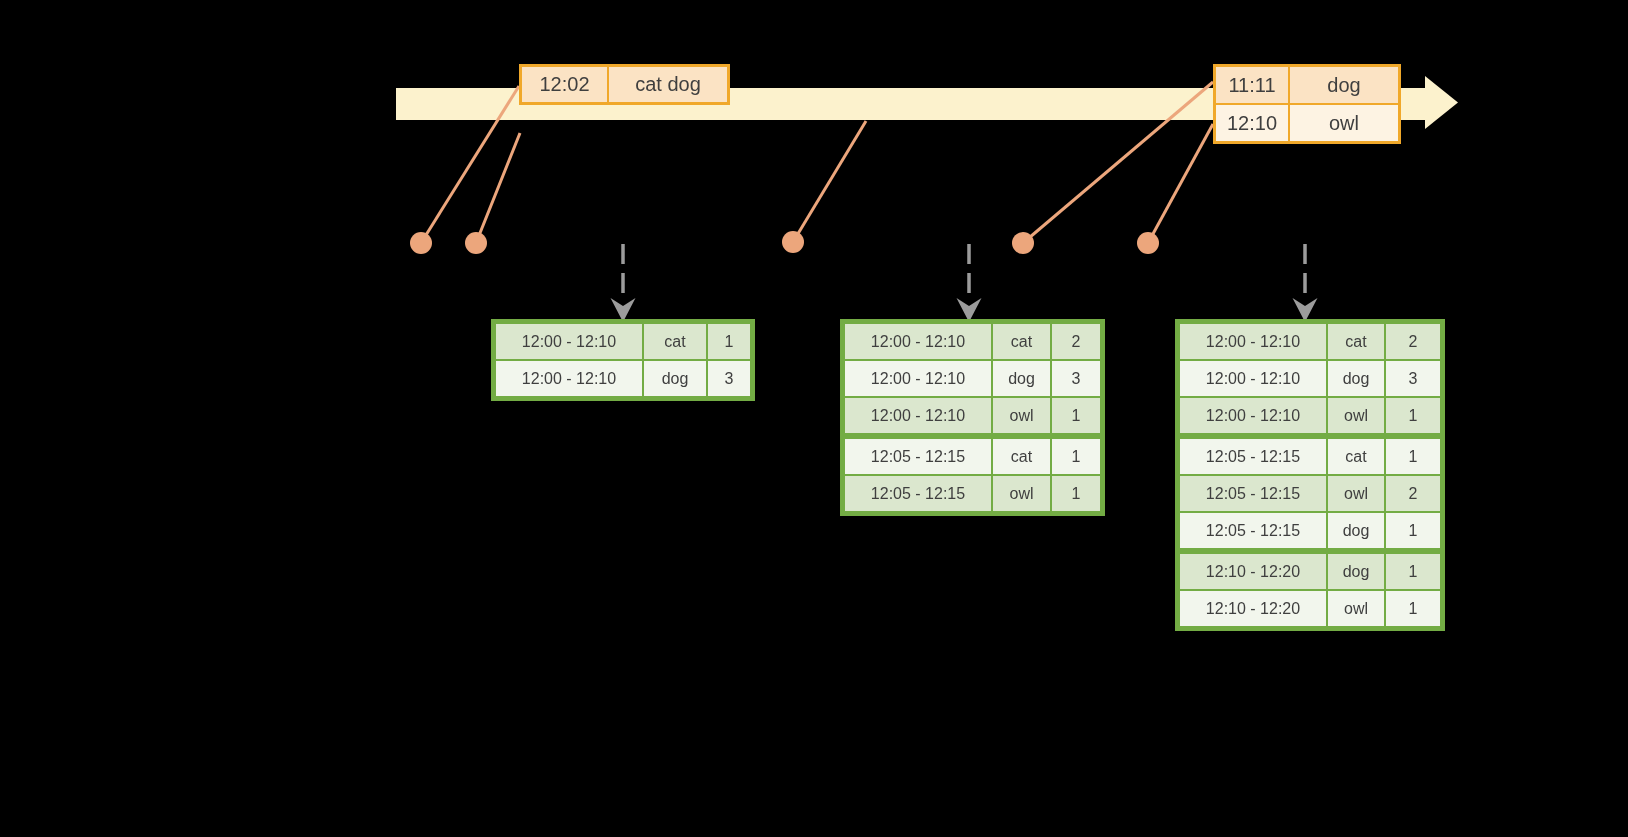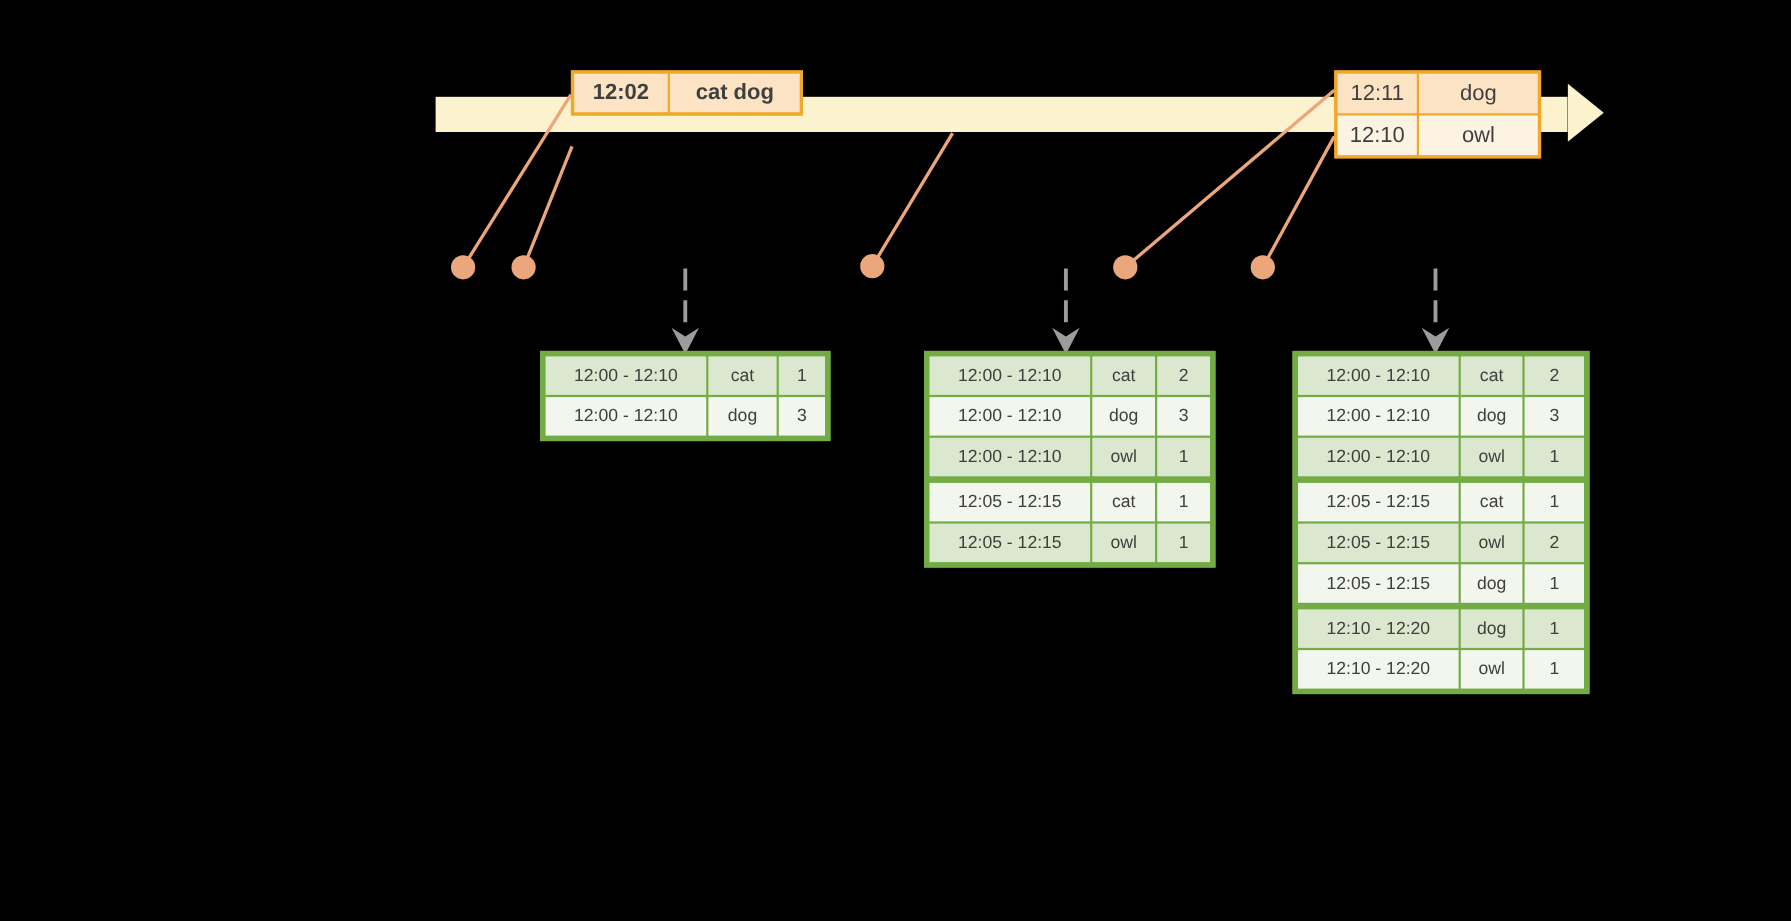--- a/index.html
+++ b/index.html
@@ -28,21 +28,21 @@
   #overlay{position:absolute;left:0;top:0;z-index:2;}
   
   .etable{position:absolute;z-index:3;background:var(--orange);border:3px solid var(--orange);
     display:flex;flex-direction:column;row-gap:2px;}
   .erow{display:flex;column-gap:2px;}
   .ecell{display:flex;align-items:center;justify-content:center;font-size:20px;color:var(--txt);}
   .e-dark .ecell{background:var(--peach);}
   .e-light .ecell{background:var(--cream);}
   .ewords{flex:1;}
   #etable1{left:519px;top:64px;width:205px;}
-  #etable1 .erow{height:35px;font-weight:bold;}
+  #etable1 .erow{height:35px;}
   #etable1 .etime{width:85px;}
   #etable2{left:866px;top:84px;width:204px;}
   #etable2 .erow{height:32px;}
   #etable2 .etime{width:84px;}
   #etable3{left:1213px;top:64px;width:182px;}
   #etable3 .erow{height:36px;}
   #etable3 .etime{width:72px;}
   
   .gtable{position:absolute;z-index:3;background:var(--green);border:5px solid var(--green);
     display:flex;flex-direction:column;}
@@ -99,21 +99,21 @@
   <div class="etable" id="etable1">
     <div class="erow e-dark">
       <div class="ecell etime">12:02</div>
       <div class="ecell ewords">cat dog</div>
     </div>
   </div>
 
 
   <div class="etable" id="etable3">
     <div class="erow e-dark">
-      <div class="ecell etime">12:11</div>
+      <div class="ecell etime">11:11</div>
       <div class="ecell ewords">dog</div>
     </div>
     <div class="erow e-light">
       <div class="ecell etime">12:10</div>
       <div class="ecell ewords">owl</div>
     </div>
   </div>
 
   <div class="gtable" id="gtable1">
     <div class="grow r-even">

